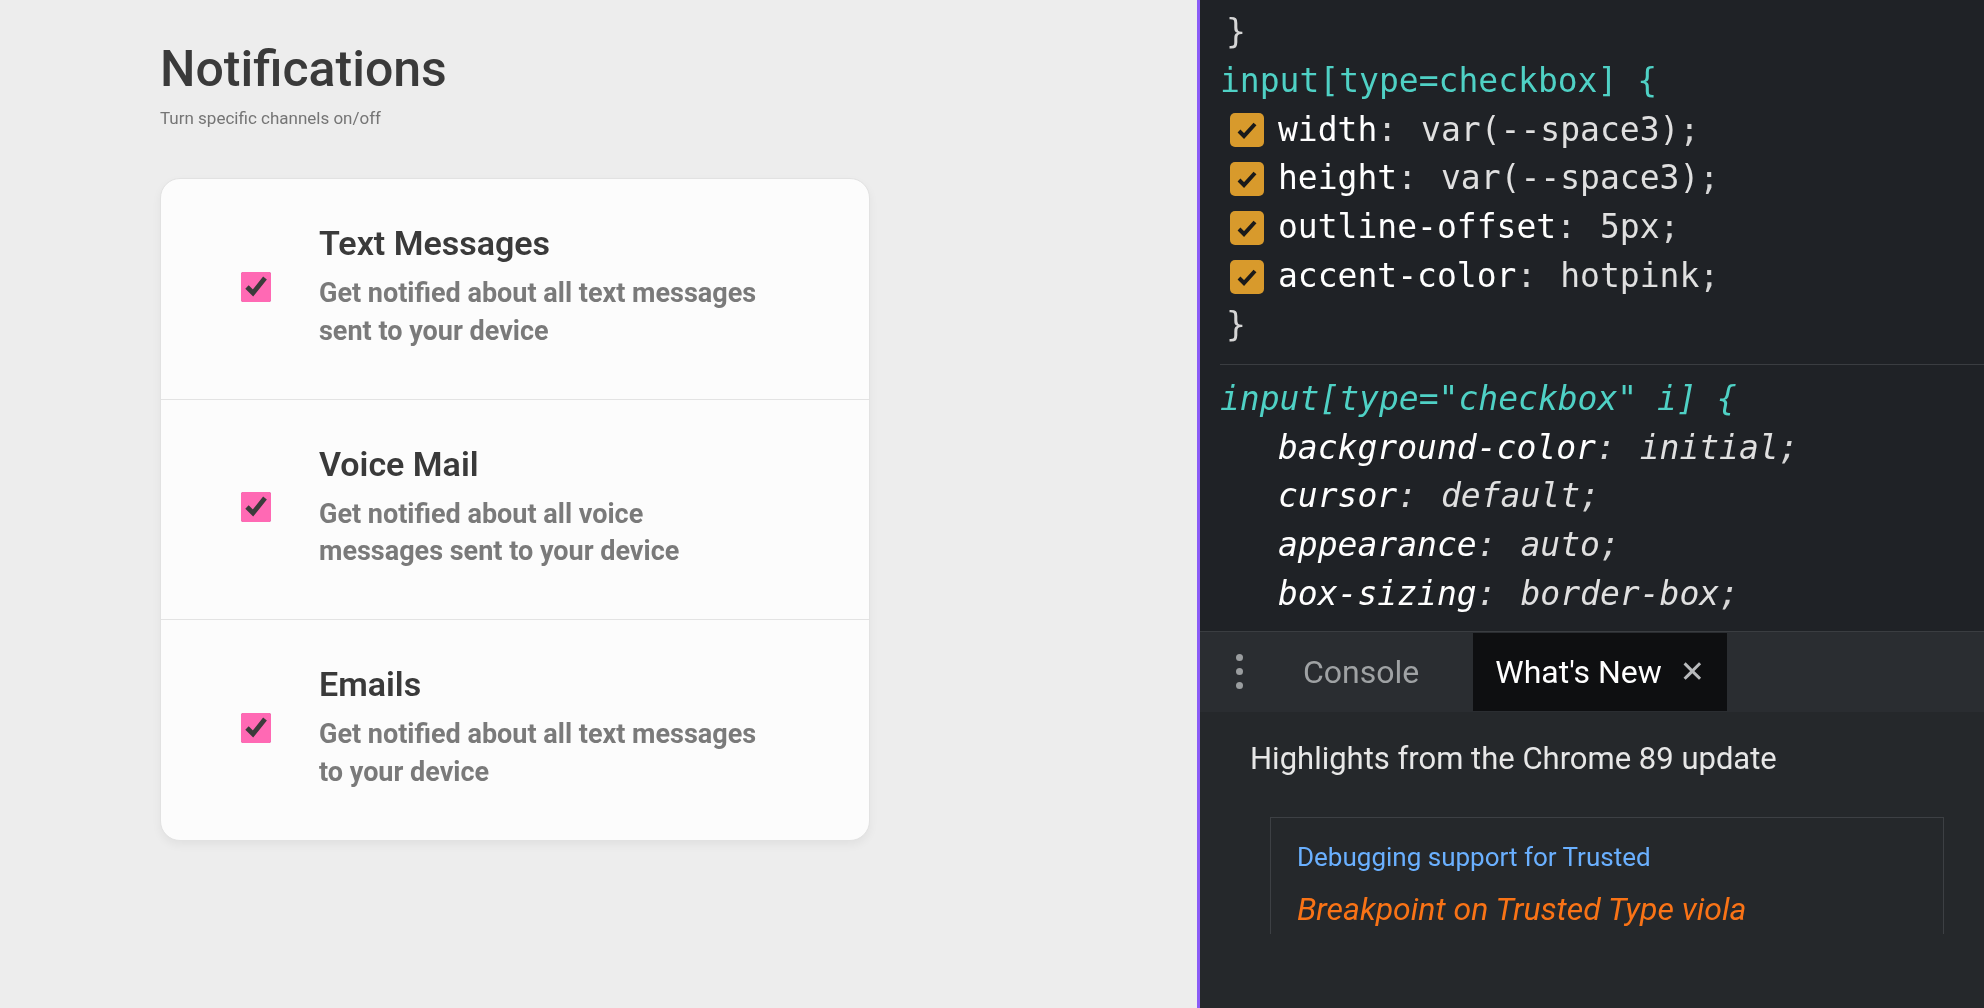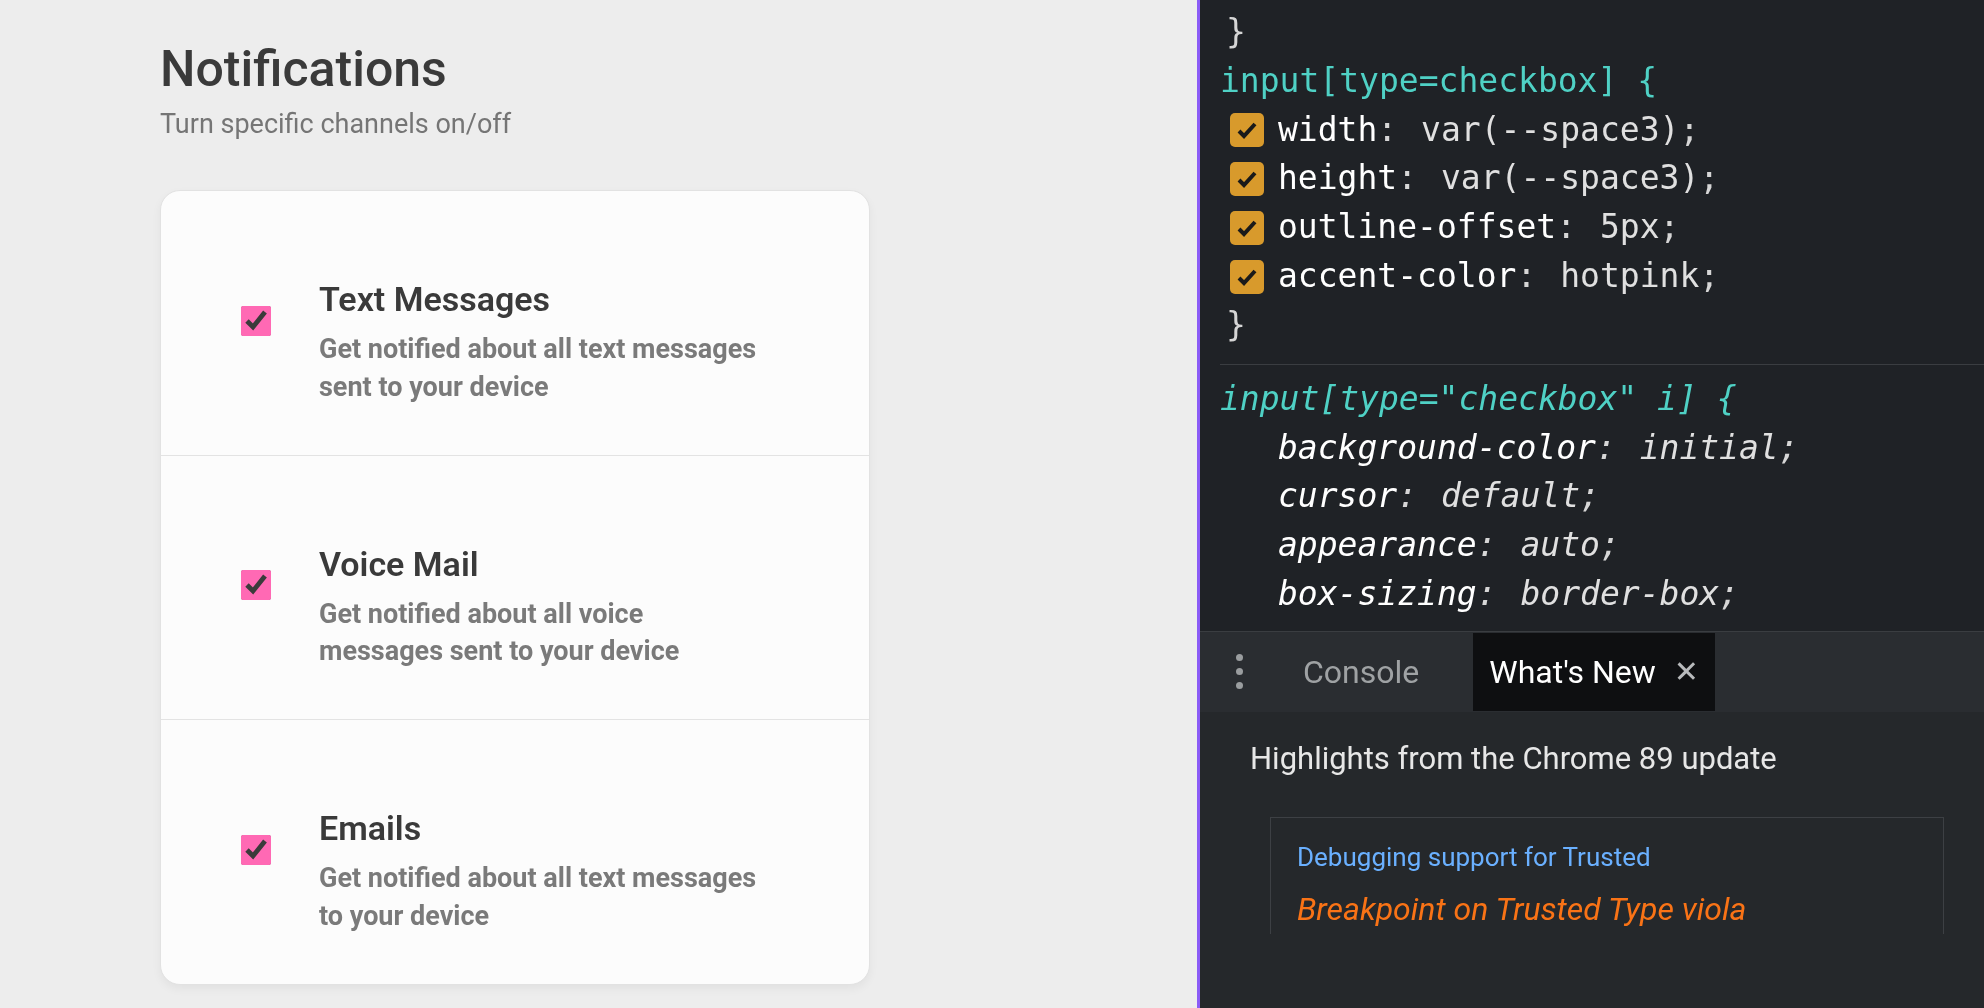--- a/index.html
+++ b/index.html
@@ -16,21 +16,21 @@
     height: 100%;
     border-right: 3px solid #8b5cf6;
     padding: 40px 0 0 160px;
   }
   .page-title {
     font-size: 50px;
     font-weight: 550;
     color: #3a3a3a;
   }
   .page-subtitle {
-    font-size: 27px;
+    font-size: 17px;
     color: #757575;
     margin-top: 10px;
   }
   .card {
     margin-top: 50px;
     width: 710px;
     background: #fcfcfc;
     border: 1px solid #e2e2e2;
     border-radius: 20px;
     box-shadow: 0 4px 10px rgba(0,0,0,0.05);
@@ -42,21 +42,21 @@
     border-bottom: 1px solid #e3e3e3;
   }
   .item:last-child { border-bottom: none; }
   .cb {
     width: 30px;
     height: 30px;
     accent-color: hotpink;
     margin: 0 48px 0 46px;
     flex-shrink: 0;
   }
-  .item-text { max-width: 440px; margin-top: 44px; }
+  .item-text { max-width: 440px; }
   .item-title {
     font-size: 34px;
     font-weight: 600;
     color: #3a3a3a;
     margin-bottom: 12px;
   }
   .item-desc {
     font-size: 27px;
     line-height: 1.4;
     color: #7a7a7a;
@@ -139,21 +139,21 @@
     font-size: 32px;
     color: #9fa2a4;
     padding: 20px 18px;
   }
   .tab.active {
     background: #0e0f11;
     color: #fff;
     display: flex;
     align-items: center;
     gap: 18px;
-    padding: 20px 16px;
+    padding: 20px 22px;
   }
   .tab .x {
     font-size: 30px;
     color: #b8babc;
   }
   .drawer-body {
     background: #25282b;
     flex: 1;
     padding: 28px 40px 0 50px;
     overflow: hidden;

